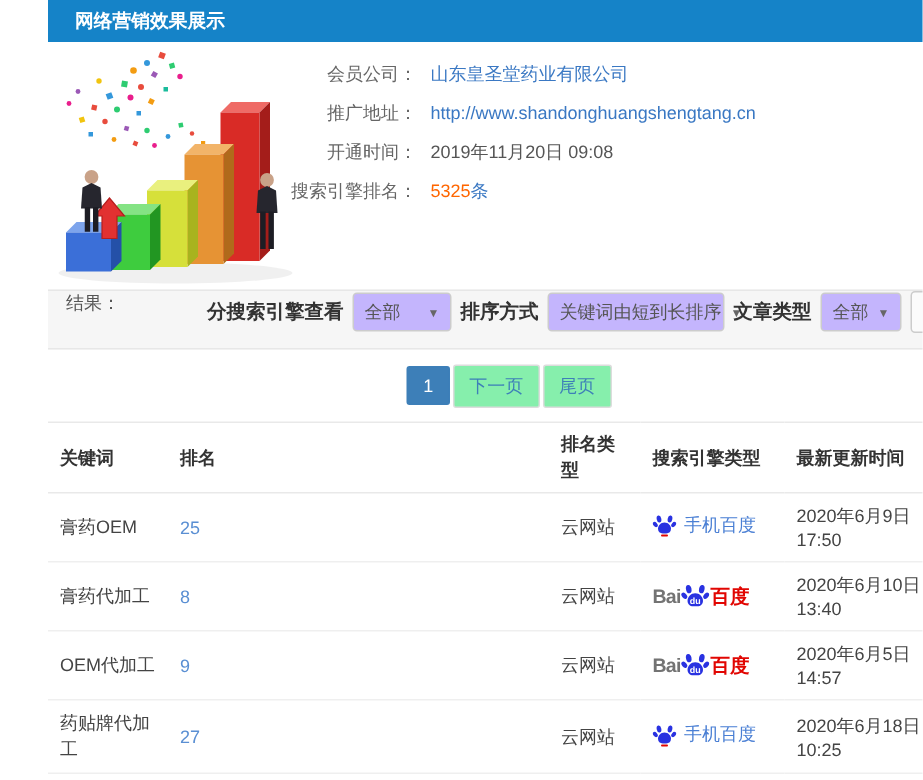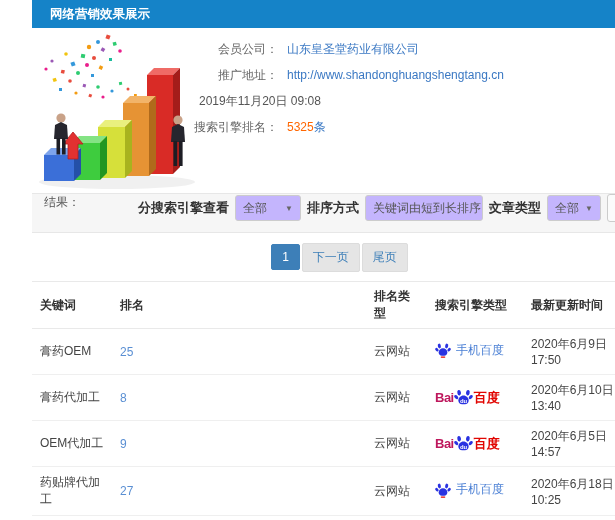--- a/index.html
+++ b/index.html
@@ -32,33 +32,33 @@
     display:flex; align-items:center; justify-content:space-between; padding:0 7px;
     color:#555; font-size:12px; cursor:pointer; white-space:nowrap; }
   .sel-engine { width:66px; } .sel-sort { width:118px; } .sel-article { width:54px; }
   .caret { font-size:8px; color:#666; margin-left:6px; }
   .submit-btn { height:28px; padding:0 15px; background:#fbfbfb; border:1px solid #ccc;
     border-radius:3px; font-size:12px; color:#333; margin-right:-16px; cursor:pointer; white-space:nowrap; }
 
   
   .pagination { height:48px; display:flex; align-items:center; justify-content:center; gap:2px; }
   .page-btn { display:inline-block; min-width:14px; padding:5px 10px; border:1px solid #dcdcdc;
-    background:#e5e5e5; color:#3d7fb8; font-size:12px; border-radius:2px; text-align:center;
+    background:#86efac; color:#3d7fb8; font-size:12px; border-radius:2px; text-align:center;
     text-decoration:none; cursor:pointer; }
   .page-btn.active { background:#3d7fb8; color:#fff; border-color:#3d7fb8; }
 
   
   table.results { width:100%; border-collapse:collapse; font-size:12px; }
   .results th { padding:6px 8px; color:#333; font-weight:bold; text-align:left;
     border-top:1px solid #e9e9e9; border-bottom:1px solid #e9e9e9; }
   .results td { padding:7px 8px; border-bottom:1px solid #efefef; color:#444; vertical-align:middle; }
   .rank-link { color:#5a8fd3; text-decoration:none; }
   .engine-mobile { display:inline-flex; align-items:center; gap:5px; color:#4a7fd4; }
   .baidu-logo { display:inline-flex; align-items:center; font-weight:bold; font-size:13px; line-height:1; }
-  .baidu-bai { color:#be185d; letter-spacing:-0.5px; }
+  .baidu-bai { color:#737373; letter-spacing:-0.5px; }
   .baidu-cn { color:#e10602; margin-left:1px; }
   .paw { display:block; }
 </style>
 </head>
 <body>
 
 <div class="page">
 
   <div class="app-header">
     <span>网络营销效果展示</span>
@@ -153,20 +153,21 @@
     <div class="info-fields">
       <div class="field-row">
         <span class="field-label">会员公司：</span>
         <span class="field-value"><a href="#" class="link-value">山东皇圣堂药业有限公司</a></span>
       </div>
       <div class="field-row">
         <span class="field-label">推广地址：</span>
         <span class="field-value"><a href="#" class="link-value">http://www.shandonghuangshengtang.cn</a></span>
       </div>
       <div class="field-row">
+        <span class="field-label">开通时间：</span>
         <span class="field-value">2019年11月20日 09:08</span>
       </div>
       <div class="field-row">
         <span class="field-label">搜索引擎排名：</span>
         <span class="field-value">
           <span class="count-orange">5325</span><span class="count-unit">条</span>
         </span>
       </div>
     </div>
   </div>

